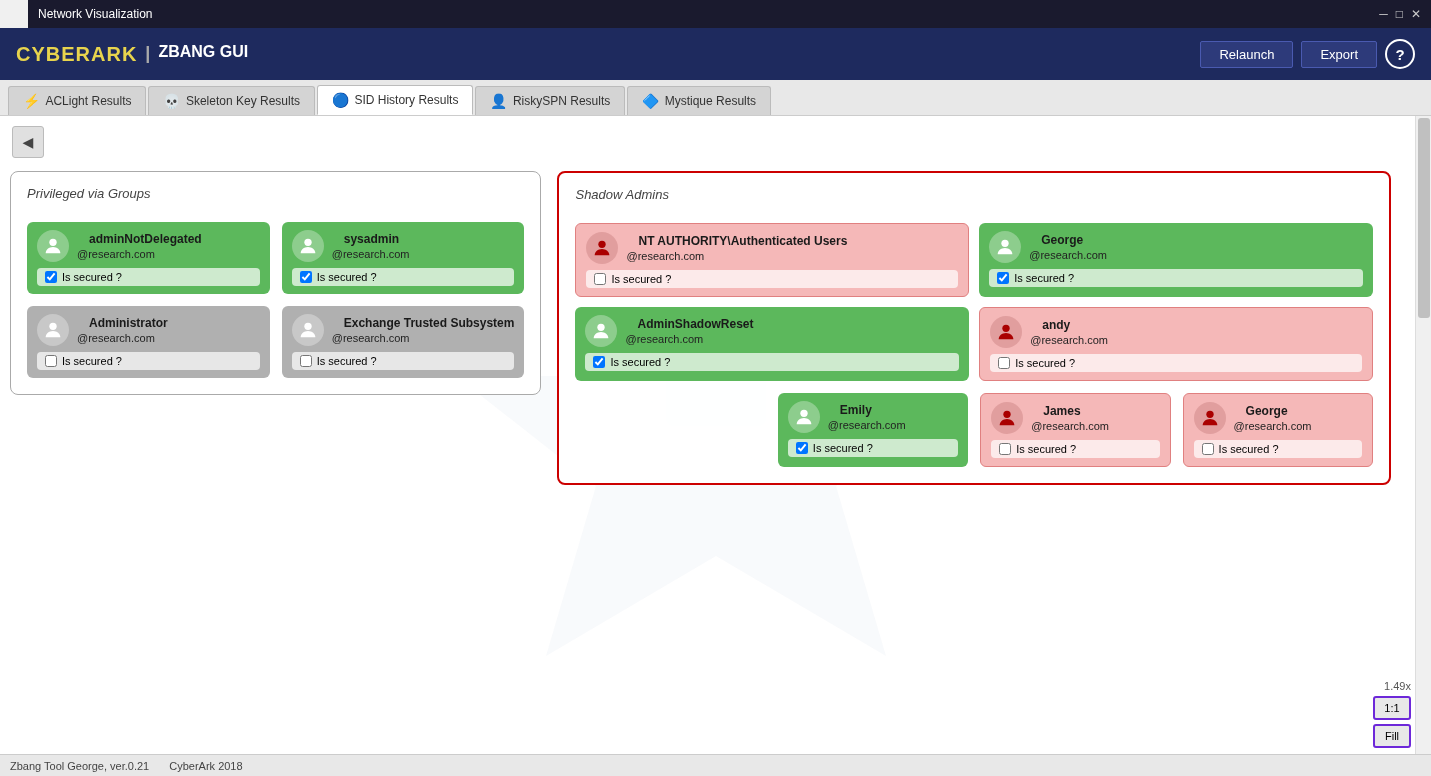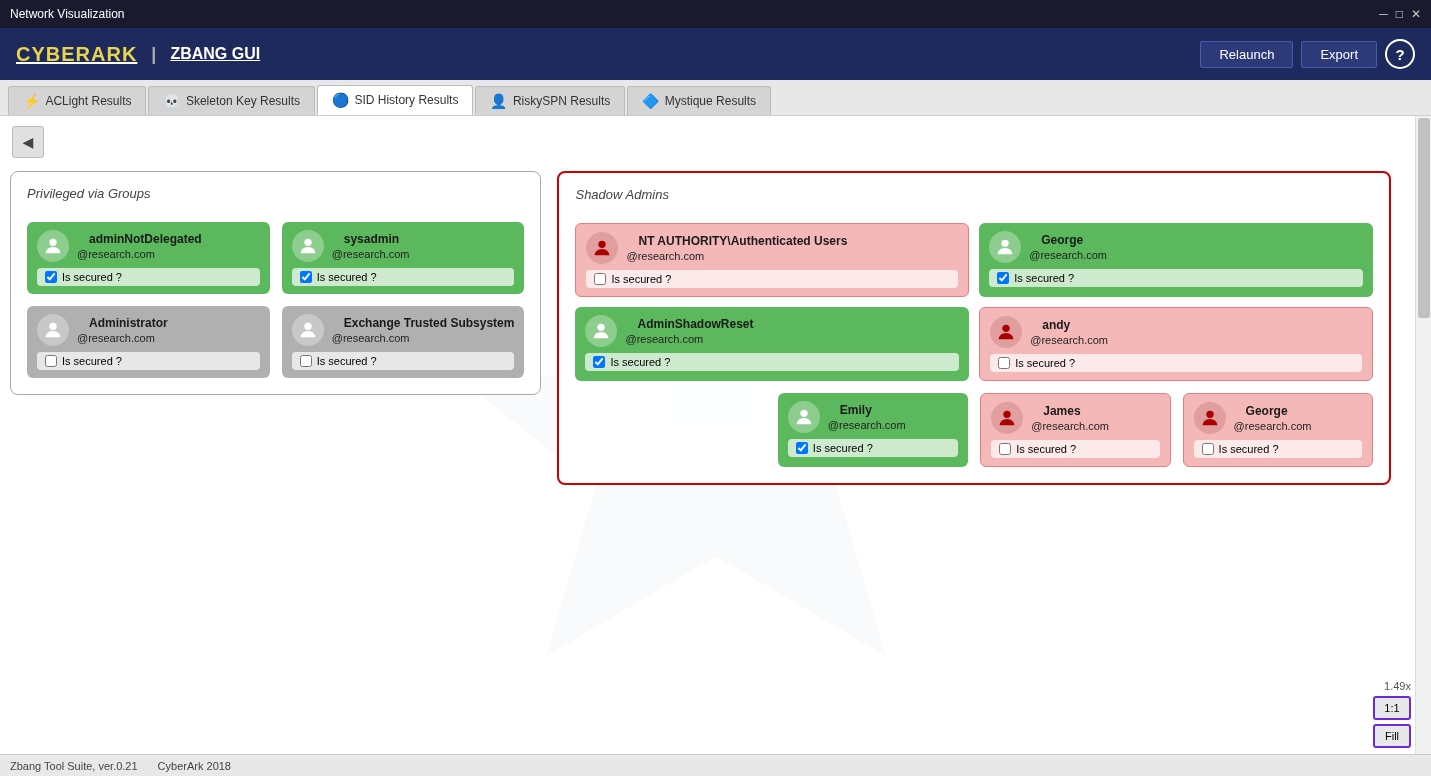--- a/index.html
+++ b/index.html
@@ -8,35 +8,36 @@
     
     .title-bar {
       background: #1a1a2e;
       height: 28px;
       display: flex;
       align-items: center;
       padding: 0 10px;
       color: white;
       font-size: 12px;
       justify-content: space-between;
+      margin-left: 28px;
     }
     .title-bar-left { display: flex; align-items: center; gap: 6px; }
     .title-bar-controls { display: flex; gap: 8px; }
     .title-bar-btn { color: #ccc; cursor: pointer; font-size: 12px; background: none; border: none; }
 
     
     .app-bar {
       background: #1e2a5e;
       height: 52px;
       display: flex;
       align-items: center;
       padding: 0 16px;
       justify-content: space-between;
     }
-    .app-bar-brand { display: flex; align-items: center; gap: 10px; color: white; font-size: 18px; font-weight: bold; text-decoration: underline; }
+    .app-bar-brand { display: flex; gap: 4px; color: white; font-size: 18px; font-weight: bold; }
     .brand-cyberark { color: #e8d44d; font-size: 20px; font-weight: 900; letter-spacing: 1px; }
     .brand-sep { color: #aaa; margin: 0 4px; }
     .brand-zbang { color: white; font-size: 16px; font-weight: 600; }
     .app-bar-actions { display: flex; gap: 8px; align-items: center; }
     .app-btn {
       background: #2d3a7a;
       border: 1px solid #4a5ab0;
       color: white;
       padding: 5px 18px;
       font-size: 13px;
@@ -545,17 +546,17 @@
     <div class="scrollbar-thumb"></div>
   </div>
 
   <div class="bottom-controls" style="bottom:28px;">
     <span class="zoom-label">1.49x</span>
     <button class="zoom-btn">1:1</button>
     <button class="zoom-btn">Fill</button>
   </div>
 
   <div class="status-bar">
-    <span>Zbang Tool Suite, ver.0.21</span>
+    <span>Zbang Tool George, ver.0.21</span>
     <span>CyberArk 2018</span>
   </div>
 
 </div>
 
 </body></html>

